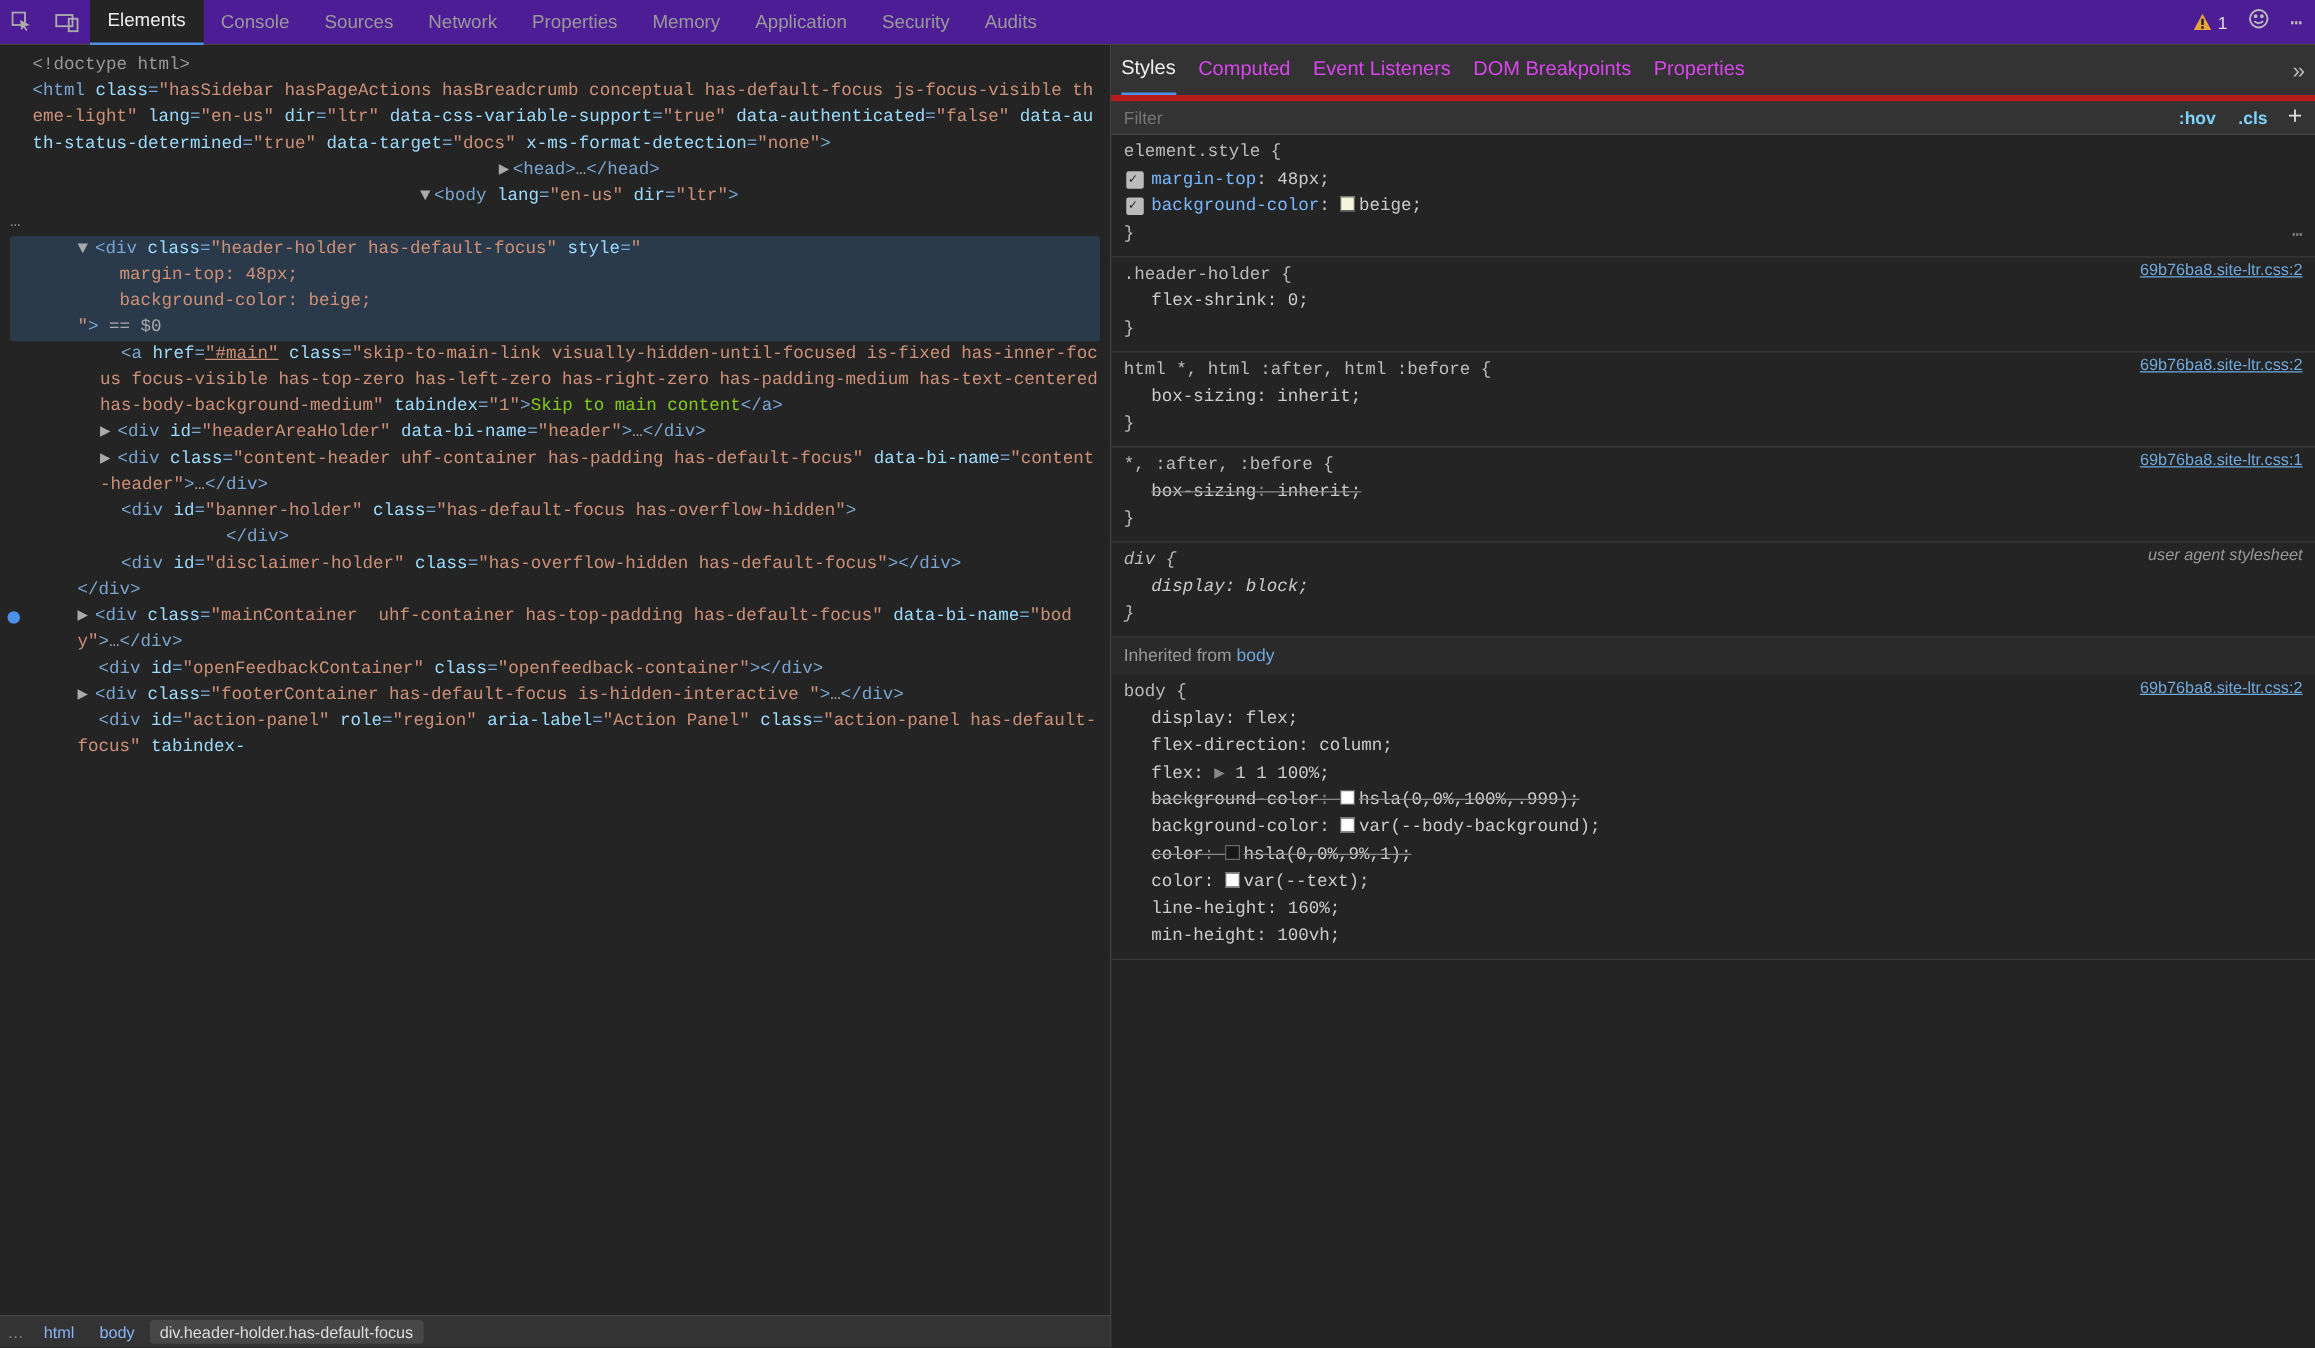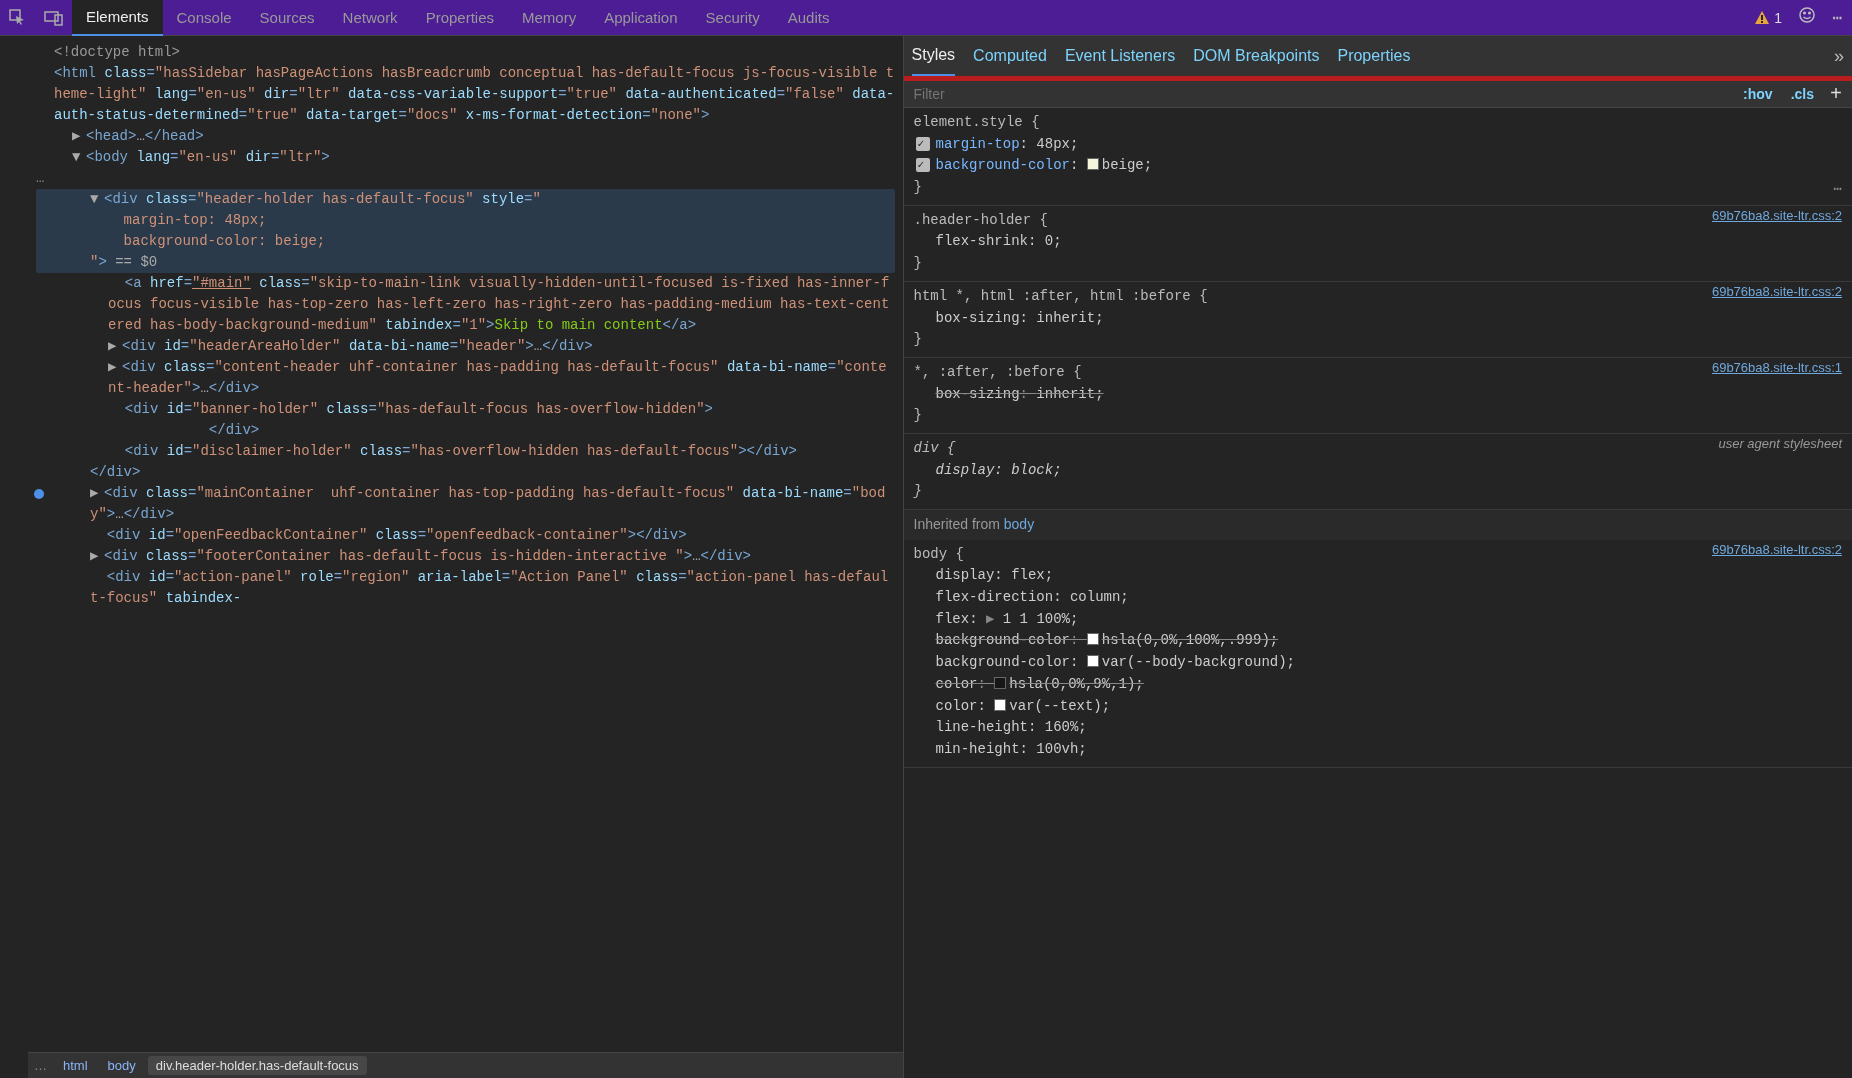--- a/index.html
+++ b/index.html
@@ -48,39 +48,38 @@
   gap: 4px;
   padding-right: 10px;
   font-family: -apple-system, Arial, sans-serif;
   color: #ddd;
 }
 .smiley, .kebab { width: 30px; text-align: center; color: #bbb; font-size: 16px; }
 
 .content {
   display: flex;
   height: calc(100vh - 36px);
-  padding-left: 28px;
 }
 .left {
   width: 48%;
   min-width: 480px;
   display: flex;
   flex-direction: column;
   border-right: 1px solid #444;
 }
 .dom-tree {
   flex: 1;
   overflow: auto;
   padding: 6px 8px 6px 8px;
   line-height: 1.5;
   position: relative;
 }
 .dom-tree .row { white-space: pre-wrap; word-break: break-all; }
 .ind1 { padding-left: 18px; }
-.ind2 { padding-left: 36px; }
+.ind2 { padding-left: 36px; text-align: center; }
 .ind3 { padding-left: 54px; }
 .ind4 { padding-left: 72px; }
 
 .tag { color: #79a6d2; }
 .attr-name { color: #9cdcfe; }
 .attr-value { color: #ce9178; }
 .text-node { color: #84cc16; }
 .link-value { color: #ce9178; text-decoration: underline; }
 .comment { color: #999; }
 .gray { color: #aaa; }
@@ -128,21 +127,21 @@
   display: flex;
   align-items: center;
   height: 40px;
   background: #333333;
   padding: 0 8px;
   gap: 18px;
   font-family: -apple-system, Arial, sans-serif;
   font-size: 16px;
 }
 .sub-tabs .stab {
-  color: #7dd3fc;
+  color: #d946ef;
   height: 40px;
   display: flex; align-items: center;
   cursor: default;
 }
 .sub-tabs .stab.active {
   color: #eee;
   border-bottom: 2px solid #4d90e8;
 }
 .sub-tabs .spacer { flex: 1; }
 .sub-tabs .more { color: #bbb; font-size: 18px; }

